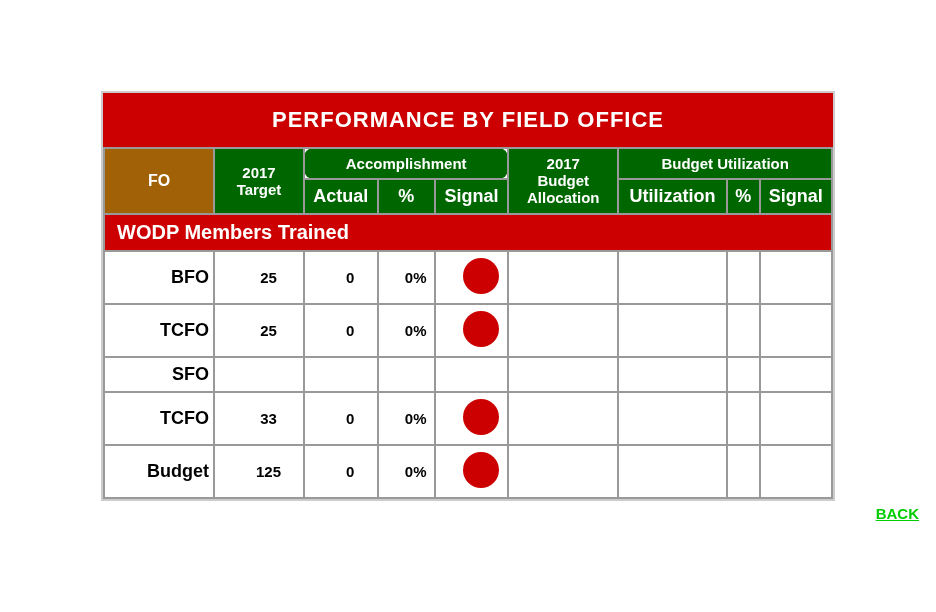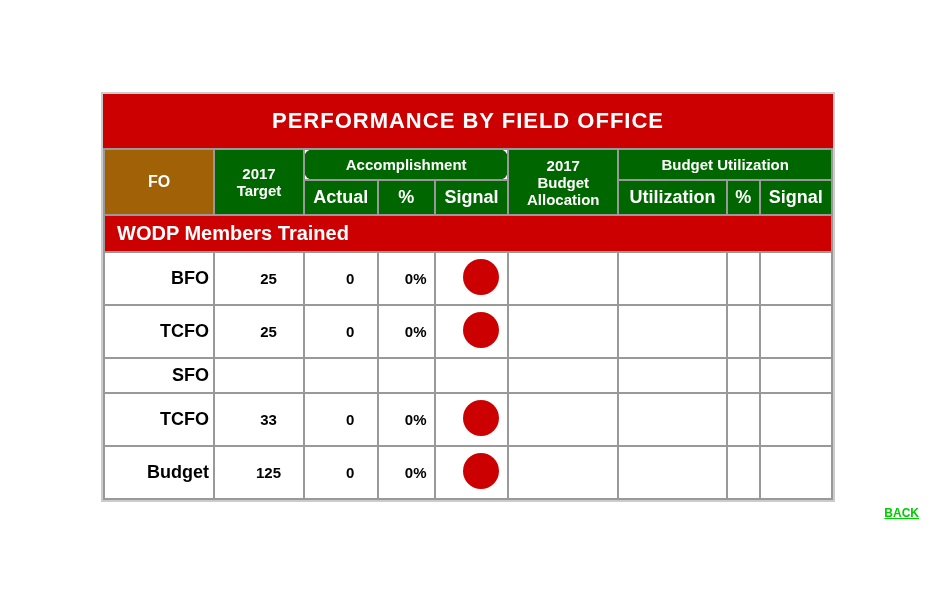--- a/index.html
+++ b/index.html
@@ -109,21 +109,21 @@
     .red-circle {
       width: 36px;
       height: 36px;
       background: #cc0000;
       border-radius: 50%;
       display: inline-block;
     }
     .back-link {
       color: #00cc00;
       font-weight: bold;
-      font-size: 12px;
+      font-size: 15px;
       text-align: right;
       width: 910px;
       padding-top: 4px;
       padding-right: 4px;
       text-decoration: underline;
       cursor: pointer;
     }
   </style>
 </head>
 <body>

